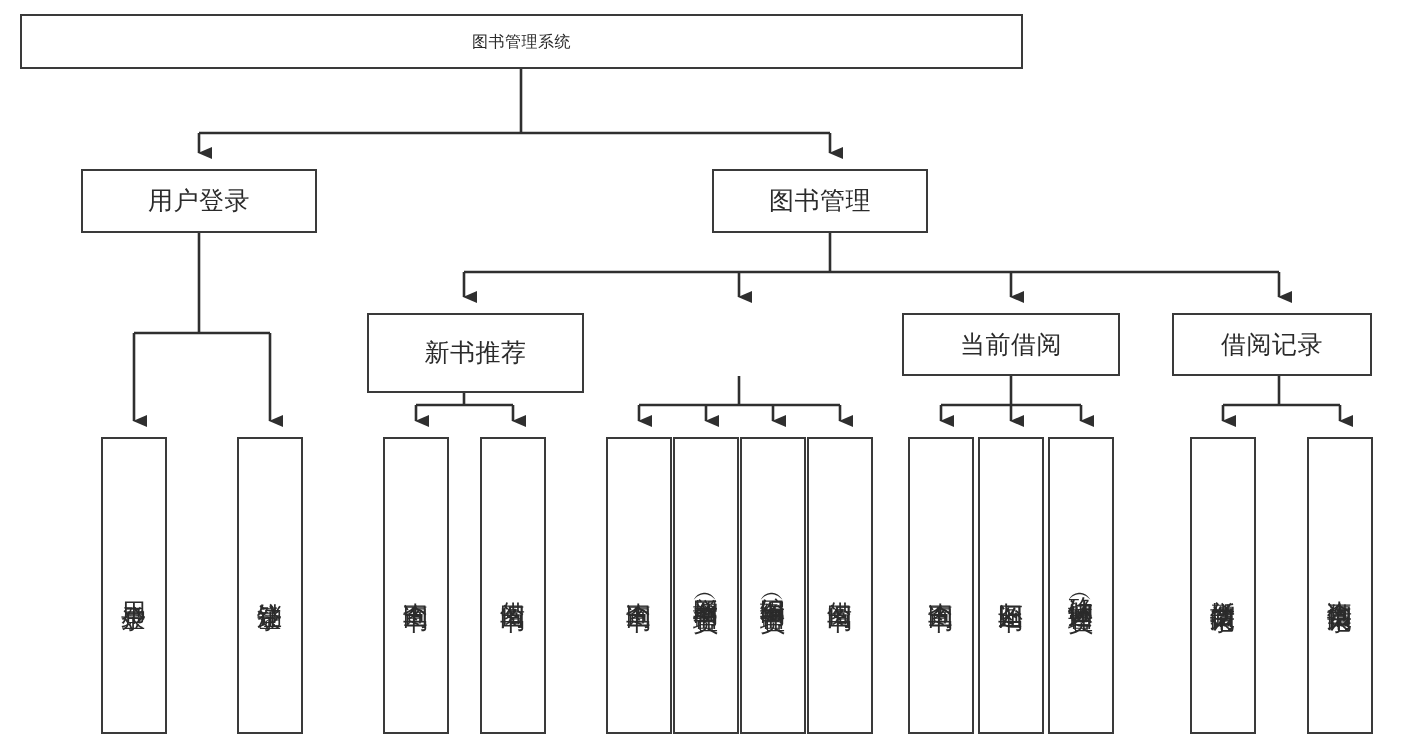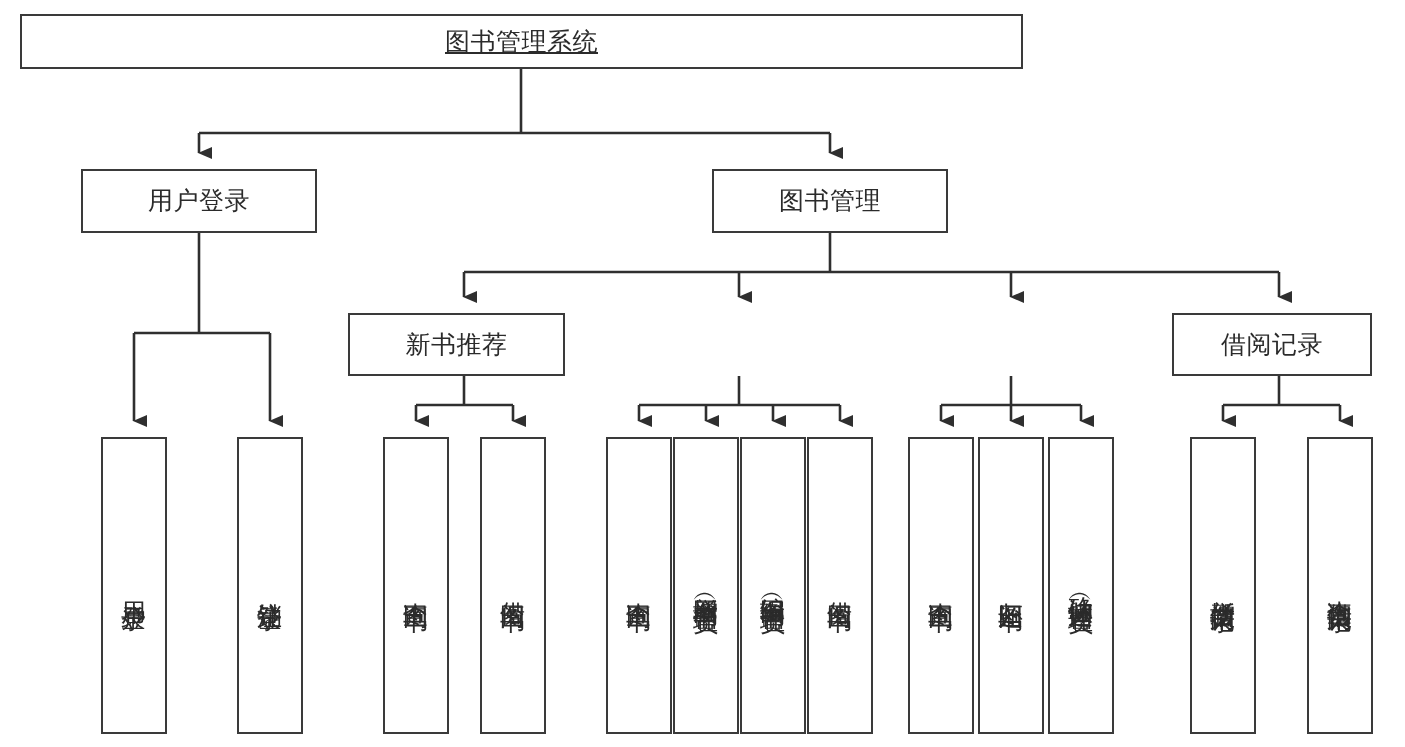--- a/index.html
+++ b/index.html
@@ -39,22 +39,21 @@
     color: #2b2b2b;
     letter-spacing: 0.5px;
     white-space: nowrap;
   }
   
   .node.h .node-label {
     font-size: 25px;
     line-height: 1.1;
   }
   .node.root .node-label {
-    font-size: 25px;
-    text-decoration: underline;
+    font-size: 16px;
   }
   
   .node.v {
     align-items: center;
     justify-content: center;
   }
   .node.v .node-label {
     writing-mode: vertical-rl;
     text-orientation: upright;
     font-size: 25px;
@@ -131,26 +130,29 @@
     </g>
   </svg>
 
   <div class="node h root" style="left:20px; top:14px; width:1003px; height:55px;">
     <span class="node-label">图书管理系统</span>
   </div>
 
   <div class="node h" style="left:81px; top:169px; width:236px; height:64px;">
     <span class="node-label">用户登录</span>
   </div>
-  <div class="node h" style="left:712px; top:169px; width:236px; height:64px;">
+  <div class="node h" style="left:712px; top:169px; width:216px; height:64px;">
     <span class="node-label">图书管理</span>
   </div>
 
-  <div class="node h" style="left:348px; top:313px; width:217px; height:63px;">
+  <div class="node h" style="left:367px; top:313px; width:217px; height:80px;">
     <span class="node-label">新书推荐</span>
+  </div>
+  <div class="node h" style="left:902px; top:313px; width:218px; height:63px;">
+    <span class="node-label">当前借阅</span>
   </div>
   <div class="node h" style="left:1172px; top:313px; width:200px; height:63px;">
     <span class="node-label">借阅记录</span>
   </div>
 
   <div class="node v" style="left:101px; top:437px; width:66px; height:297px;">
     <span class="node-label">用户登录</span>
   </div>
   <div class="node v" style="left:237px; top:437px; width:66px; height:297px;">
     <span class="node-label">注销登录</span>

